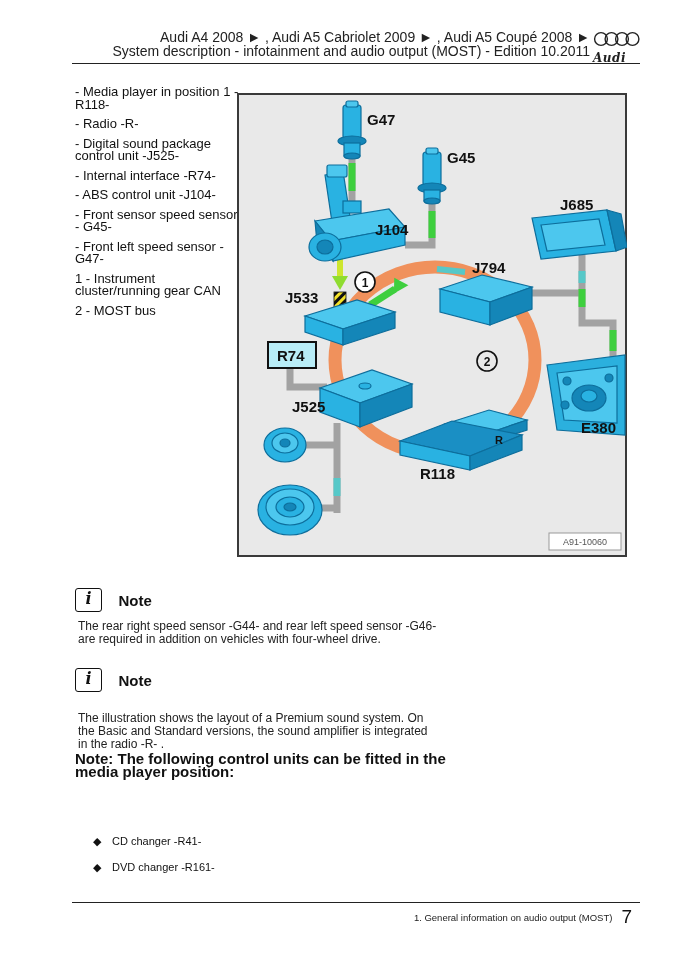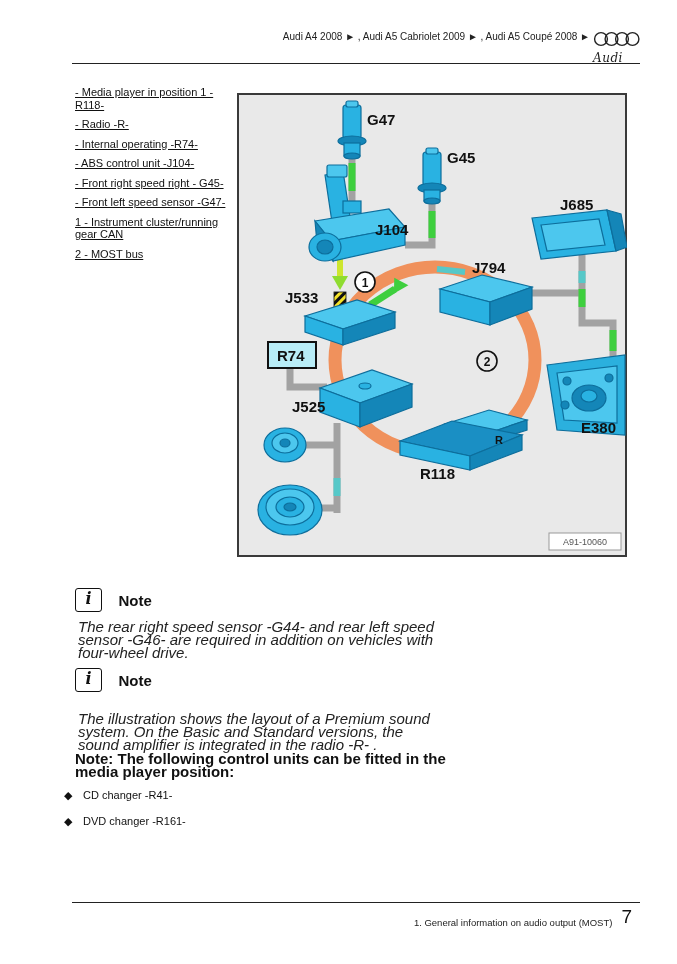--- a/index.html
+++ b/index.html
@@ -1,67 +1,69 @@
 <!DOCTYPE html>
 <html><head>
 <meta charset="utf-8">
 <style>
   html,body{margin:0;padding:0;}
   body{
     width:677px;height:964px;position:relative;background:#ffffff;
     font-family:"Liberation Sans",sans-serif;color:#1a1a1a;overflow:hidden;
   }
   
-  .hdr{position:absolute;top:30px;right:87px;text-align:right;font-size:10px;line-height:14px;color:#222;}
+  .hdr{position:absolute;top:30px;right:87px;text-align:right;font-size:14px;line-height:14px;color:#222;}
   .hdr-rule{position:absolute;top:63px;left:72px;width:568px;height:0;border-top:1.6px solid #222;}
   .logo{position:absolute;top:29px;right:36px;width:48px;}
-  .logo-text{font-family:"DejaVu Serif",serif;font-style:italic;font-weight:normal;font-size:12px;color:#222;margin-top:-2px;letter-spacing:.5px;}
-  
-  .legend{position:absolute;left:75px;top:86px;width:165px;font-size:11px;line-height:12.5px;color:#111;text-decoration:underline;}
+  .logo-text{font-family:"DejaVu Serif",serif;font-style:italic;font-weight:bold;font-size:12px;color:#222;margin-top:-2px;letter-spacing:.5px;}
+  
+  .legend{position:absolute;left:75px;top:86px;width:165px;font-size:13px;line-height:12.5px;color:#111;}
   .legend p{margin:0 0 7px 0;}
   
   .diagram-wrap{position:absolute;left:237px;top:93px;width:390px;height:464px;}
   
   .note-block{position:absolute;left:75px;}
   .note-icon{display:inline-block;width:25px;height:22px;border:1.8px solid #111;border-radius:3px;text-align:center;vertical-align:middle;background:#fff;}
   .note-icon span{font-family:"DejaVu Serif",serif;font-style:italic;font-weight:bold;font-size:16px;line-height:20px;color:#111;}
   .note-head-label{display:inline-block;margin-left:12px;font-size:15px;font-weight:bold;vertical-align:middle;color:#111;}
-  .note-text{position:absolute;left:78px;width:360px;font-size:15px;line-height:13px;font-style:italic;color:#222;}
+  .note-text{position:absolute;left:78px;width:360px;font-size:12px;line-height:13px;color:#222;}
   .fitting-note{position:absolute;left:75px;top:752px;width:400px;font-size:15px;line-height:13px;font-weight:bold;color:#111;}
-  .bullet-row{position:absolute;left:64px;font-size:11px;color:#111;}
+  .bullet-row{position:absolute;left:93px;font-size:11px;color:#111;margin-top:46px;}
   .bullet-row .diamond{display:inline-block;width:16px;font-size:11px;}
   
   .ftr-rule{position:absolute;top:902px;left:72px;width:568px;border-top:1.5px solid #222;}
-  .ftr{position:absolute;top:906px;right:45px;display:flex;align-items:flex-end;gap:9px;}
+  .ftr{position:absolute;top:906px;right:45px;display:flex;align-items:center;gap:9px;}
   .ftr-section{font-size:9.5px;color:#222;}
   .ftr-page{font-size:19px;color:#111;}
 </style>
 </head>
 <body>
 
 <div class="hdr">
   <div>Audi A4 2008 ► , Audi A5 Cabriolet 2009 ► , Audi A5 Coupé 2008 ►</div>
+  <div>System description - infotainment and audio output (MOST) - Edition 10.2011</div>
 </div>
 <div class="logo">
   <svg width="48" height="20" viewBox="0 0 48 20">
     <circle cx="8" cy="10" r="6.4" fill="none" stroke="#222" stroke-width="1.4"></circle>
     <circle cx="18.5" cy="10" r="6.4" fill="none" stroke="#222" stroke-width="1.4"></circle>
     <circle cx="29" cy="10" r="6.4" fill="none" stroke="#222" stroke-width="1.4"></circle>
     <circle cx="39.5" cy="10" r="6.4" fill="none" stroke="#222" stroke-width="1.4"></circle>
   </svg>
   <div class="logo-text">Audi</div>
 </div>
 <div class="hdr-rule"></div>
 
 <div class="legend">
   <p>- Media player in position 1 - R118-</p>
   <p>- Radio -R-</p>
-  <p>- Internal operating -R74-</p>
+  <p>- Digital sound package control unit -J525-</p>
+  <p>- Internal interface -R74-</p>
   <p>- ABS control unit -J104-</p>
-  <p>- Front right speed right - G45-</p>
+  <p>- Front sensor speed sensor - G45-</p>
   <p>- Front left speed sensor -G47-</p>
   <p>1 - Instrument cluster/running gear CAN</p>
   <p>2 - MOST bus</p>
 </div>
 
 <div class="diagram-wrap">
 <svg width="390" height="464" viewBox="0 0 390 464">
   <defs>
     <pattern id="hatch" width="6" height="6" patternUnits="userSpaceOnUse" patternTransform="rotate(45)">
       <rect width="6" height="6" fill="#f4e22a"></rect>

